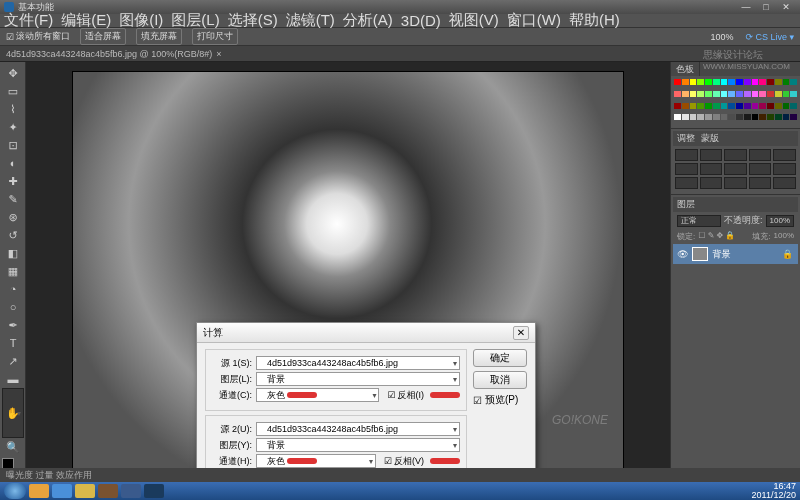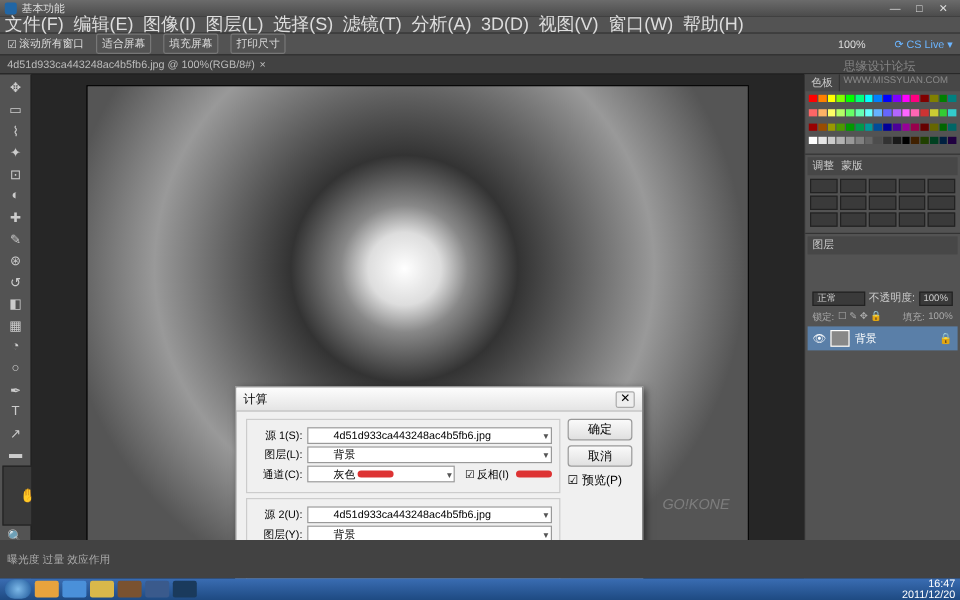--- a/index.html
+++ b/index.html
@@ -10,21 +10,21 @@
 .titlebar .spacer { flex: 1; }
 .win-controls span { display: inline-block; width: 20px; text-align: center; color: #ddd; }
 
 .menubar { background: #535353; height: 14px; display: flex; align-items: center; padding: 0 4px; color: #ddd; font-size: 15px; gap: 8px; border-bottom: 1px solid #333; }
 .menubar span { cursor: default; }
 
 .optionsbar { background: #535353; height: 18px; display: flex; align-items: center; padding: 0 6px; color: #ddd; font-size: 9px; gap: 10px; border-bottom: 1px solid #333; }
 .optionsbar .check { display: inline-flex; align-items: center; gap: 2px; }
 .optionsbar .check::before { content: "☑"; font-size: 9px; }
 .zoom { margin-left: auto; display: flex; align-items: center; gap: 4px; }
-.cslive { color: #6bb5ff; margin-left: 20px; }
+.cslive { color: #6bb5ff; margin-left: 8px; }
 
 .doc-tab { background: #424242; height: 16px; display: flex; align-items: center; padding: 0 6px; color: #bbb; font-size: 9px; border-bottom: 1px solid #222; }
 
 .main { display: flex; height: 420px; }
 .tools { width: 26px; background: #535353; display: flex; flex-direction: column; padding: 2px; gap: 0; border-right: 1px solid #333; }
 .tools .t { width: 22px; height: 18px; display: flex; align-items: center; justify-content: center; color: #ccc; font-size: 11px; border: 1px solid transparent; }
 .tools .t.sel { background: #3a3a3a; border: 1px solid #222; }
 .fgbg { position: relative; width: 22px; height: 22px; margin-top: 2px; }
 .fgbg .fg { position: absolute; width: 12px; height: 12px; background: #000; border: 1px solid #888; top: 0; left: 0; }
 .fgbg .bg { position: absolute; width: 12px; height: 12px; background: #fff; border: 1px solid #888; bottom: 0; right: 0; }
@@ -39,42 +39,42 @@
 .dlg-body { padding: 6px 8px; display: flex; gap: 6px; }
 .dlg-left { flex: 1; }
 .dlg-right { width: 54px; display: flex; flex-direction: column; gap: 4px; }
 .dlg-btn { background: linear-gradient(#fafafa,#e0e0e0); border: 1px solid #999; border-radius: 3px; height: 18px; display: flex; align-items: center; justify-content: center; font-size: 10px; }
 .dlg-check { display: flex; align-items: center; gap: 3px; font-size: 10px; }
 .dlg-check::before { content: "☑"; font-size: 10px; }
 
 .group { border: 1px solid #ccc; padding: 4px 6px 6px; margin-bottom: 4px; position: relative; }
 .row { display: flex; align-items: center; gap: 4px; margin: 2px 0; font-size: 9px; }
 .row label { width: 40px; text-align: right; }
-.sel { flex: 1; background: #fff; border: 1px solid #999; height: 14px; padding: 0 21px; display: flex; align-items: center; font-size: 9px; position: relative; }
+.sel { flex: 1; background: #fff; border: 1px solid #999; height: 14px; padding: 0 10px; display: flex; align-items: center; font-size: 9px; position: relative; }
 .sel::after { content: "▾"; position: absolute; right: 2px; font-size: 8px; color: #555; }
 .redmark { display: inline-block; width: 30px; height: 6px; background: #d33; border-radius: 3px; margin-left: 2px; }
 .inv-check { display: inline-flex; align-items: center; gap: 2px; margin-left: 4px; }
 .inv-check::before { content: "☑"; }
 
 .panels { width: 130px; background: #535353; display: flex; flex-direction: column; border-left: 1px solid #333; }
 .ptabs { display: flex; background: #474747; height: 14px; font-size: 9px; color: #ccc; }
 .ptabs span { padding: 1px 5px; border-right: 1px solid #333; }
 .swatches { height: 52px; padding: 3px; display: grid; grid-template-columns: repeat(16, 1fr); gap: 1px; }
 .sw { width: 100%; height: 6px; }
 .panel-sec { border-top: 1px solid #333; padding: 2px; }
 .panel-sec .hdr { display: flex; background: #474747; font-size: 9px; color: #ccc; padding: 1px 4px; gap: 6px; }
 .adjust-grid { display: grid; grid-template-columns: repeat(5, 1fr); gap: 2px; padding: 3px 2px; }
 .adj { height: 12px; background: #3a3a3a; border: 1px solid #222; }
 .layer-row { display: flex; align-items: center; background: #5a7fa8; height: 20px; color: #fff; font-size: 9px; padding: 0 4px; gap: 4px; }
 .layer-row .thumb { width: 16px; height: 14px; background: #888; border: 1px solid #fff; }
-.blend-row { display: flex; align-items: center; gap: 3px; font-size: 9px; color: #ccc; padding: 2px 4px; margin-top: 28px; }
+.blend-row { display: flex; align-items: center; gap: 3px; font-size: 9px; color: #ccc; padding: 2px 4px; }
 .mini-sel { background: #3a3a3a; border: 1px solid #222; padding: 0 3px; height: 12px; display: flex; align-items: center; font-size: 8px; }
 .lock-row { display: flex; gap: 3px; padding: 2px 4px; font-size: 8px; color: #aaa; }
 
-.statusbar { position: absolute; bottom: 18px; left: 0; right: 0; height: 32px; background: #424242; display: flex; align-items: center; padding: 0 6px; color: #aaa; font-size: 9px; }
+.statusbar { position: absolute; bottom: 18px; left: 0; right: 0; height: 14px; background: #424242; display: flex; align-items: center; padding: 0 6px; color: #aaa; font-size: 9px; }
 
 .taskbar { position: absolute; bottom: 0; left: 0; right: 0; height: 18px; background: linear-gradient(#3a6db3,#1e4a82); display: flex; align-items: center; padding: 0 4px; gap: 3px; }
 .start { width: 22px; height: 16px; border-radius: 8px; background: radial-gradient(circle,#7db9e8,#1e5799); }
 .tbicon { width: 20px; height: 14px; background: #555; border-radius: 2px; }
 .tb-spacer { flex: 1; }
 .tbtime { color: #fff; font-size: 9px; text-align: right; line-height: 1; }
 
 .watermark { position: absolute; top: 4px; right: 10px; color: rgba(255,255,255,.35); font-size: 10px; pointer-events: none; margin-top: 44px; }
 .watermark .sub { font-size: 8px; }
 .wm-go { position: absolute; right: 15px; bottom: 45px; color: rgba(200,200,200,.35); font-size: 12px; font-style: italic; }

